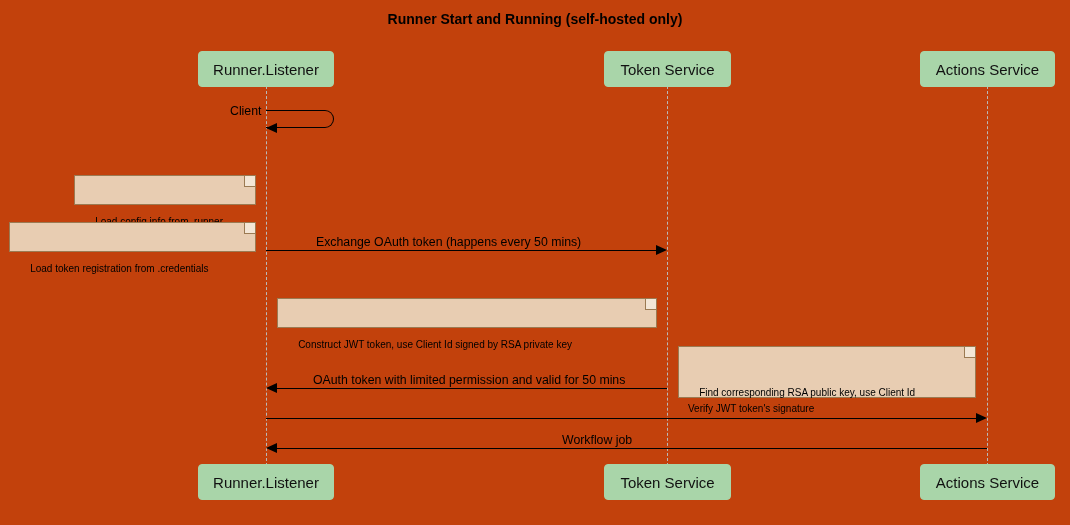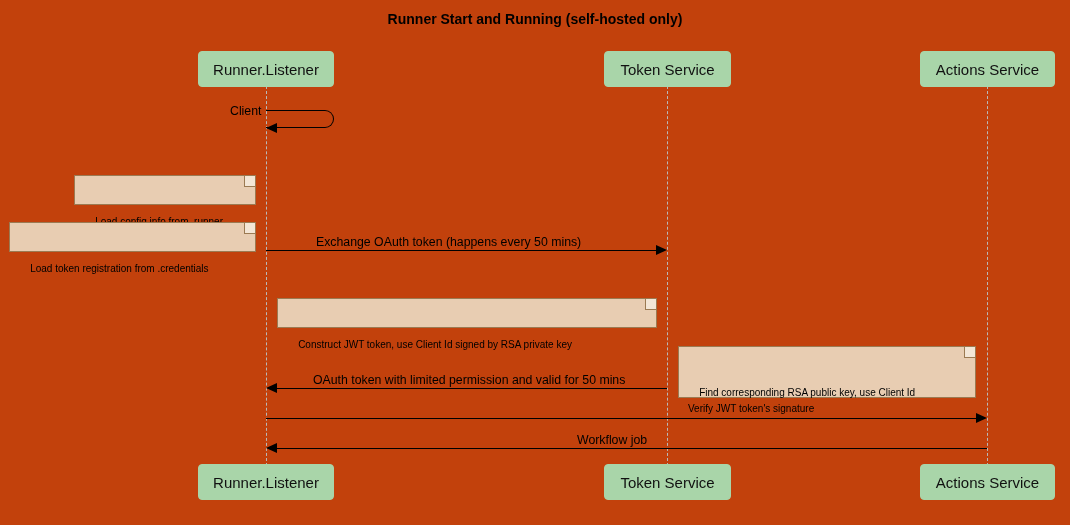--- a/index.html
+++ b/index.html
@@ -157,17 +157,17 @@
 Verify JWT token's signature</span>
   </div>
 
   <div class="msg-label" style="left:304px; top:373px;margin-left:9px;">OAuth token with limited permission and valid for 50 mins</div>
   <div class="msg-line" style="left:277px; top:388px; width:390px;"></div>
   <div class="arrow-left" style="left:266px; top:383px;"></div>
 
   <div class="msg-line" style="left:266px; top:418px; width:710px;"></div>
   <div class="arrow-right" style="left:976px; top:413px;"></div>
 
-  <div class="msg-label" style="left:577px; top:433px;">Workflow job</div>
+  <div class="msg-label" style="left:562px; top:433px;">Workflow job</div>
   <div class="msg-line" style="left:277px; top:448px; width:710px;"></div>
   <div class="arrow-left" style="left:266px; top:443px;"></div>
 
 </div>
 
 </body></html>

